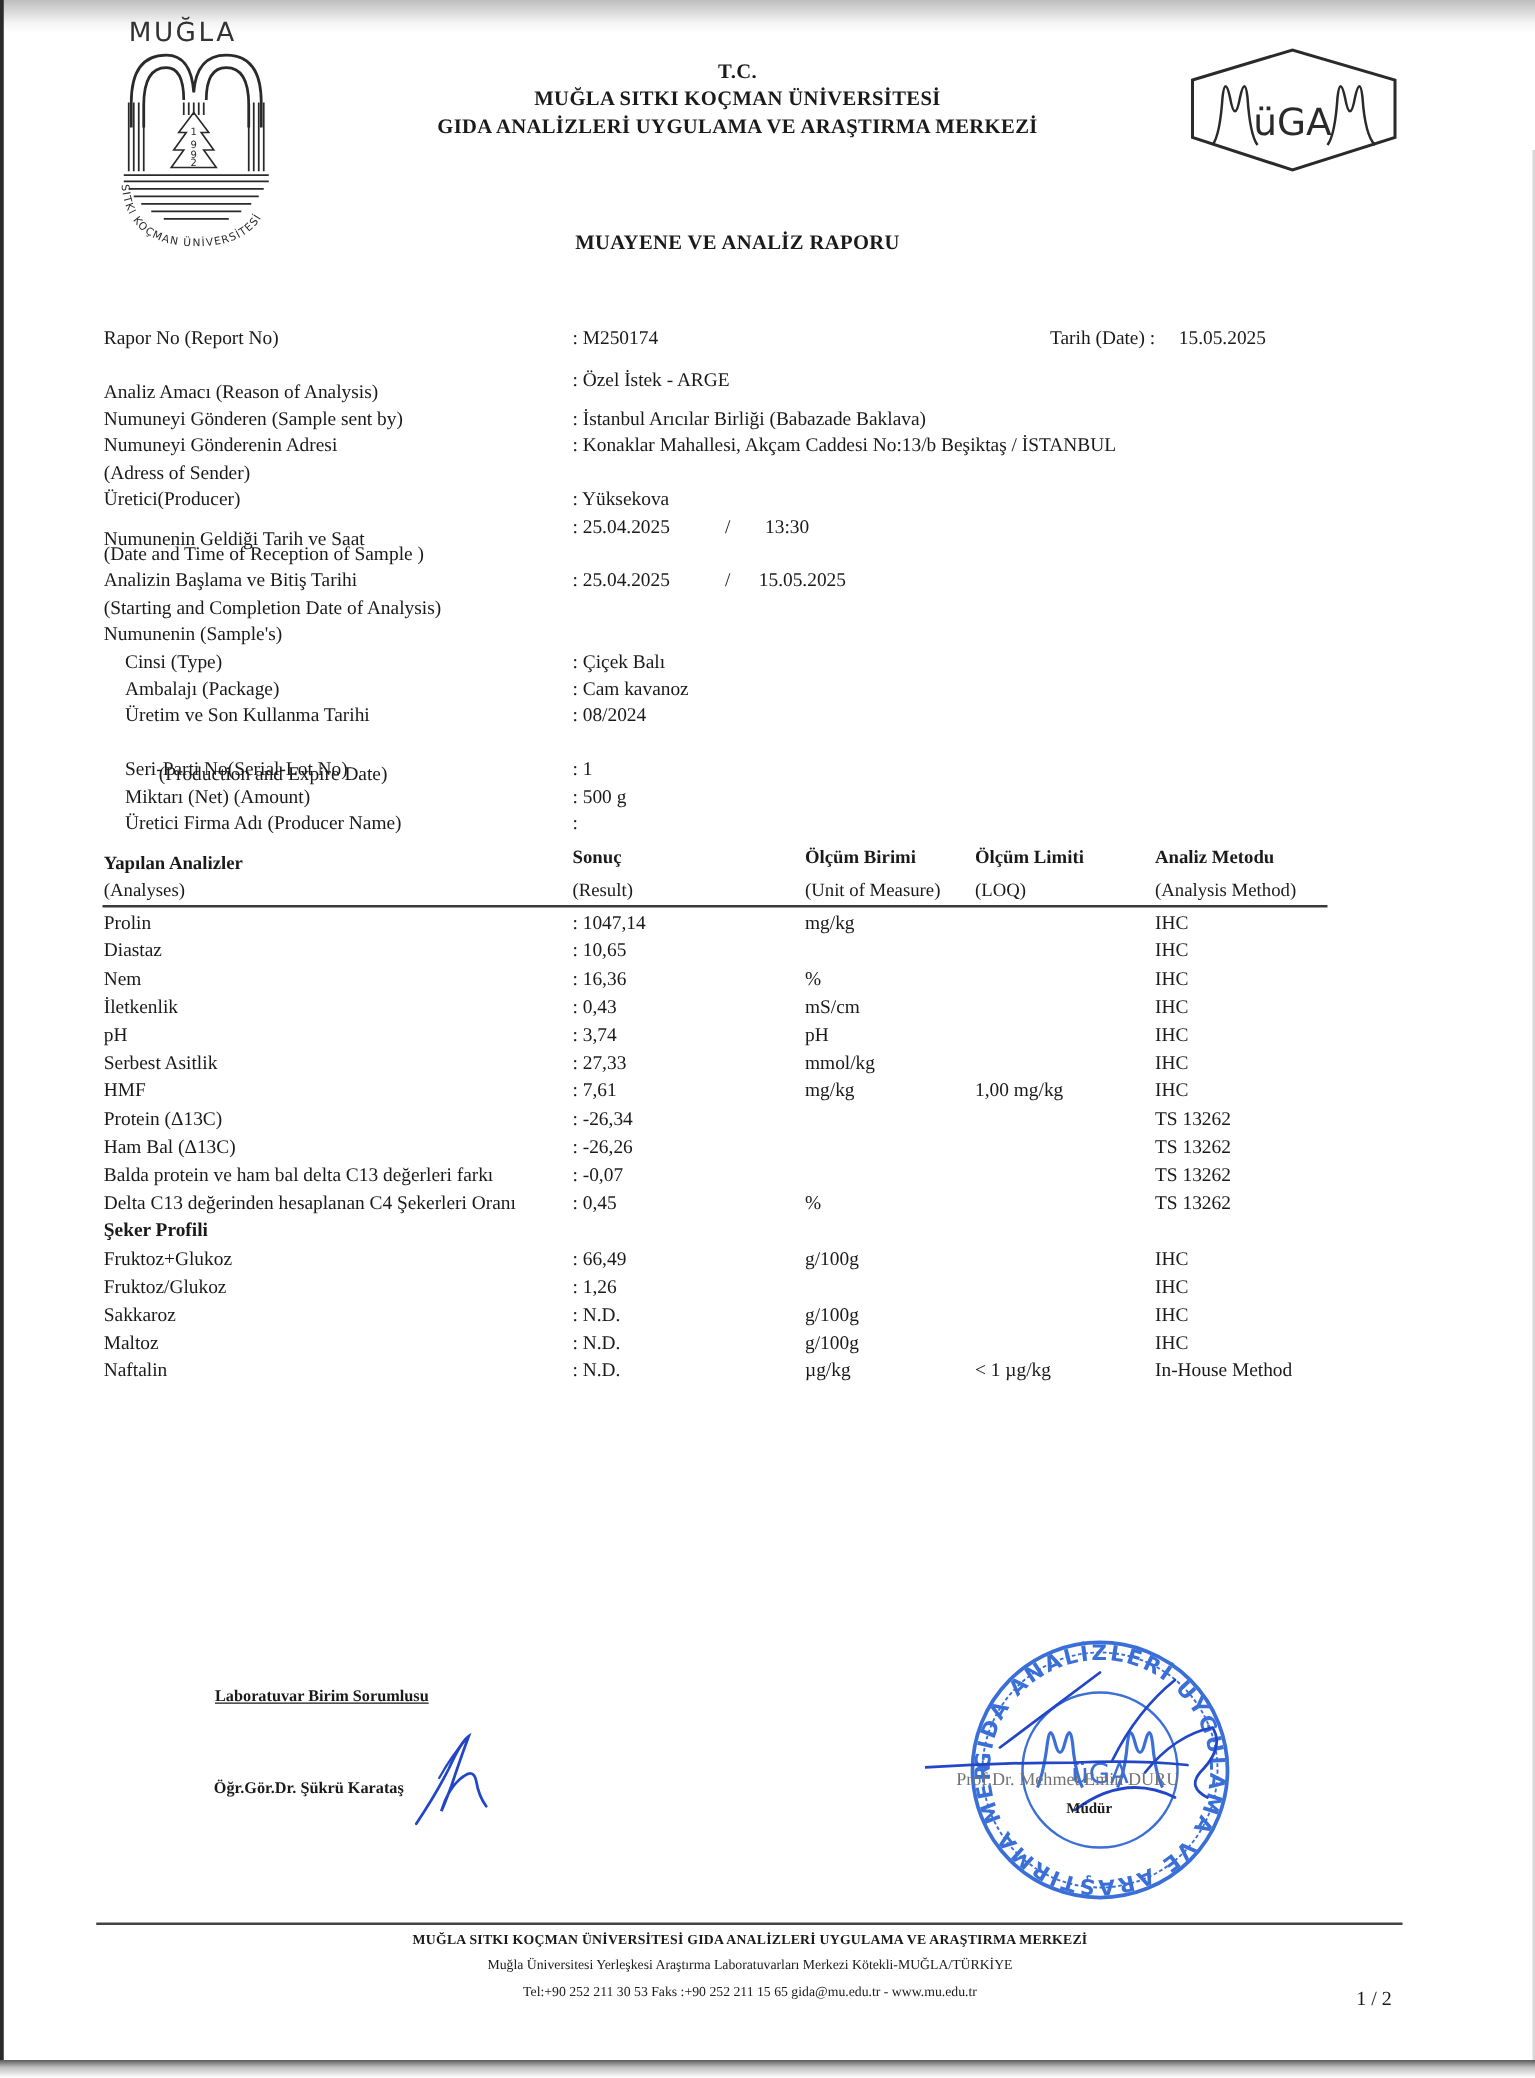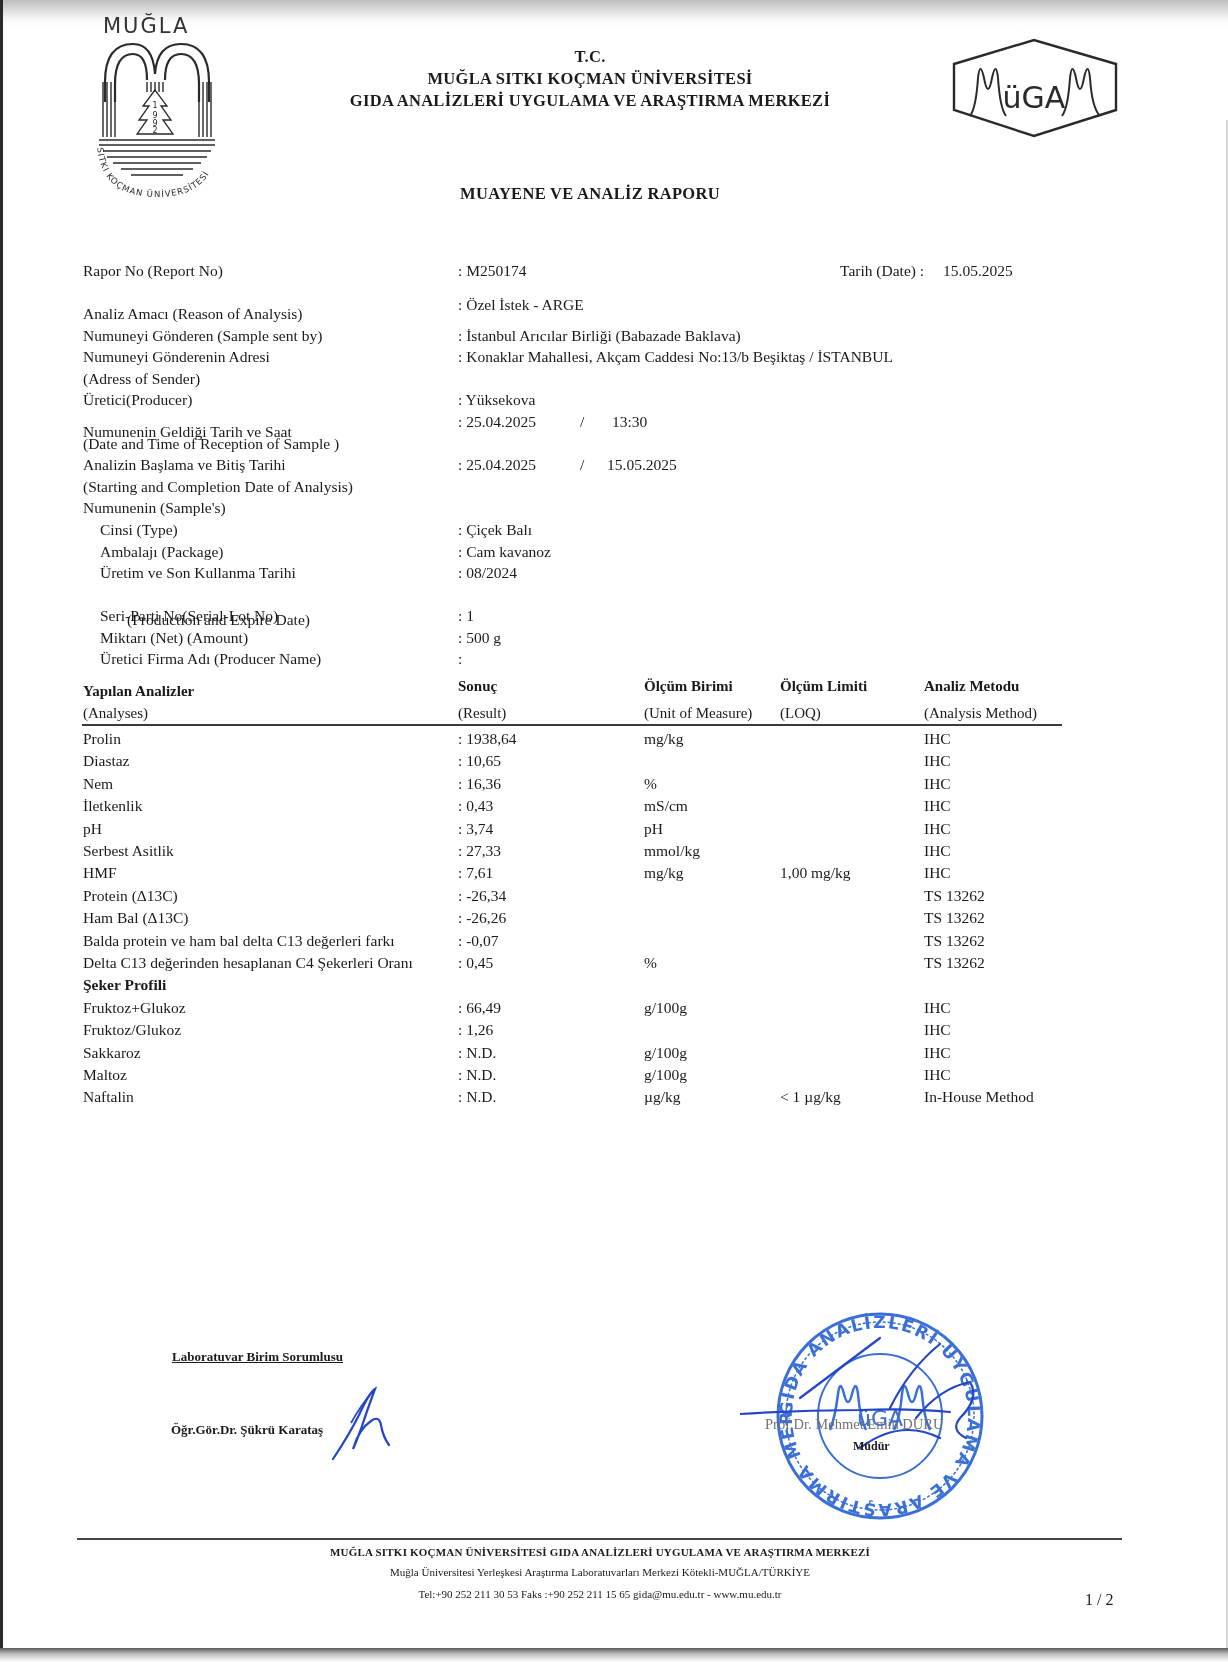--- a/index.html
+++ b/index.html
@@ -174,21 +174,21 @@
   <div class="abs th col3" style="top:678px">Ölçüm Birimi</div>
   <div class="abs th-sub col3" style="top:705px">(Unit of Measure)</div>
   <div class="abs th col4" style="top:678px">Ölçüm Limiti</div>
   <div class="abs th-sub col4" style="top:705px">(LOQ)</div>
   <div class="abs th col5" style="top:678px">Analiz Metodu</div>
   <div class="abs th-sub col5" style="top:705px">(Analysis Method)</div>
   <div class="table-rule"></div>
   <div id="table-rows">
       <div>
         <div class="abs txt " style="top: 728px; left: 83px;">Prolin</div>
-        <div class="abs txt " style="top: 728px; left: 458px;">: 1938,64</div>
+        <div class="abs txt " style="top: 728px; left: 458px;">: 1047,14</div>
         <div class="abs txt " style="top: 728px; left: 644px;">mg/kg</div>
         <div class="abs txt " style="top: 728px; left: 924px;">IHC</div>
       </div>
       <div>
         <div class="abs txt " style="top: 750.4px; left: 83px;">Diastaz</div>
         <div class="abs txt " style="top: 750.4px; left: 458px;">: 10,65</div>
         <div class="abs txt " style="top: 750.4px; left: 924px;">IHC</div>
       </div>
       <div>
         <div class="abs txt " style="top: 772.8px; left: 83px;">Nem</div>

